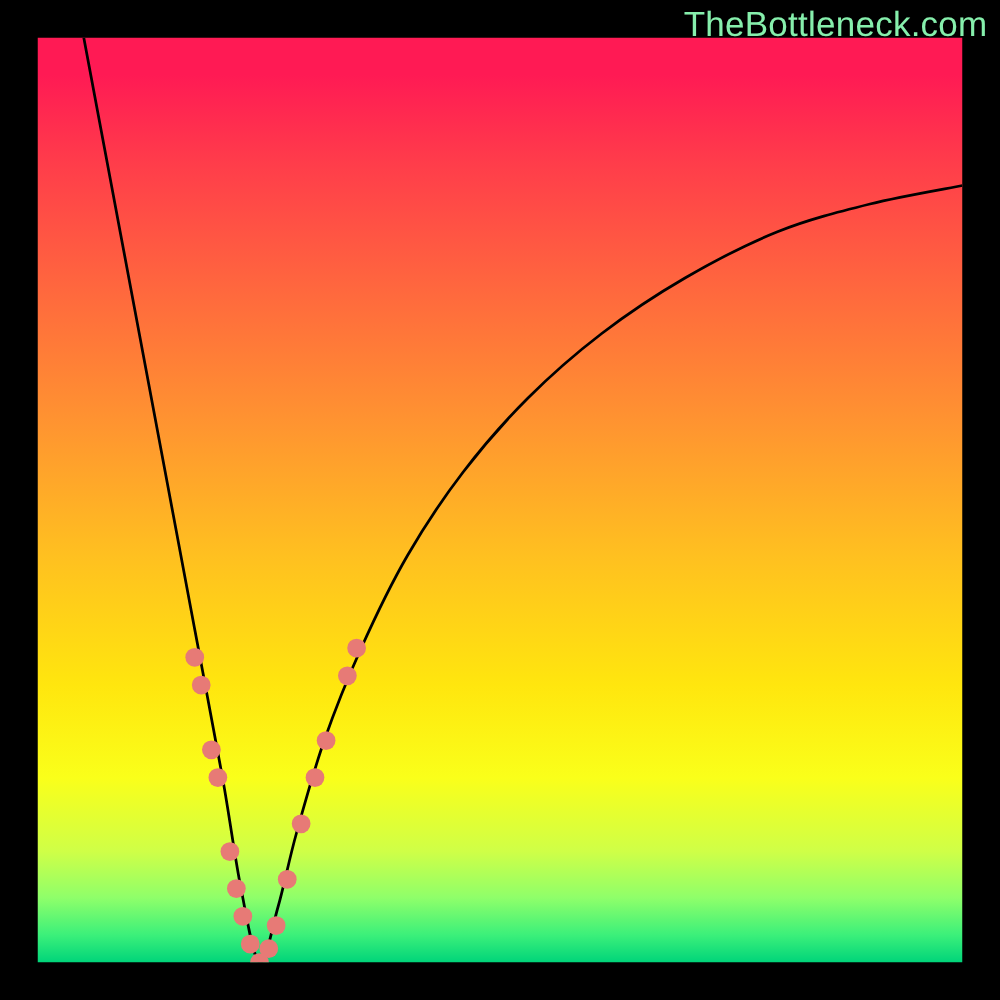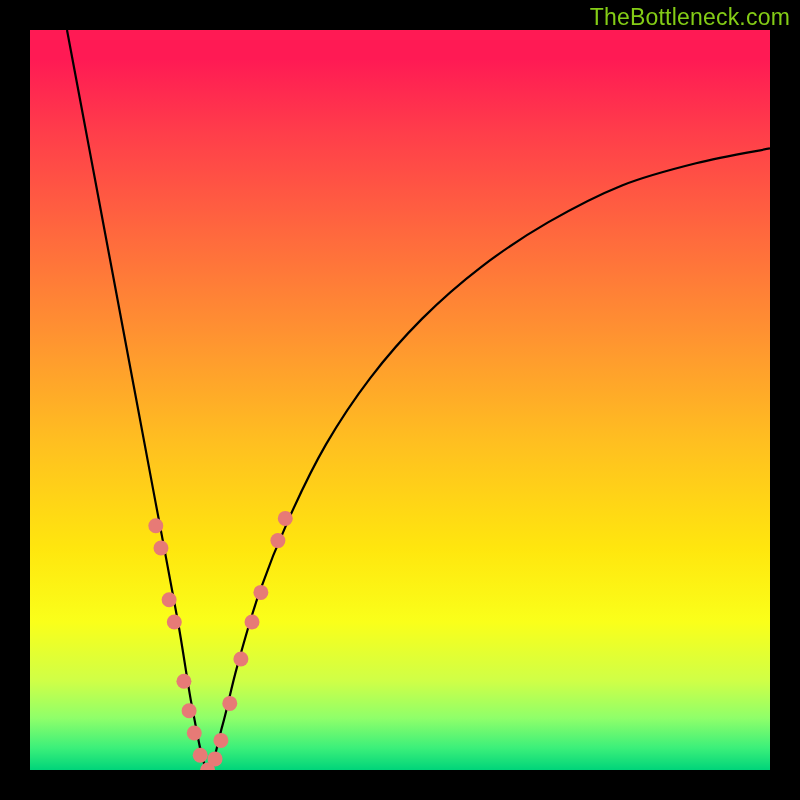--- a/index.html
+++ b/index.html
@@ -47,22 +47,22 @@
     );
   }
   .curve {
     position: absolute;
     inset: 0;
   }
   .watermark {
     position: absolute;
     top: 4px;
     right: 10px;
-    color: #84cc16;
-    font-size: 23px;
+    color: #86efac;
+    font-size: 28px;
     font-weight: 500;
     letter-spacing: 0.2px;
   }
 </style>
 </head>
 <body>
 
 <div class="frame">
 
   <div class="watermark">TheBottleneck.com</div>

